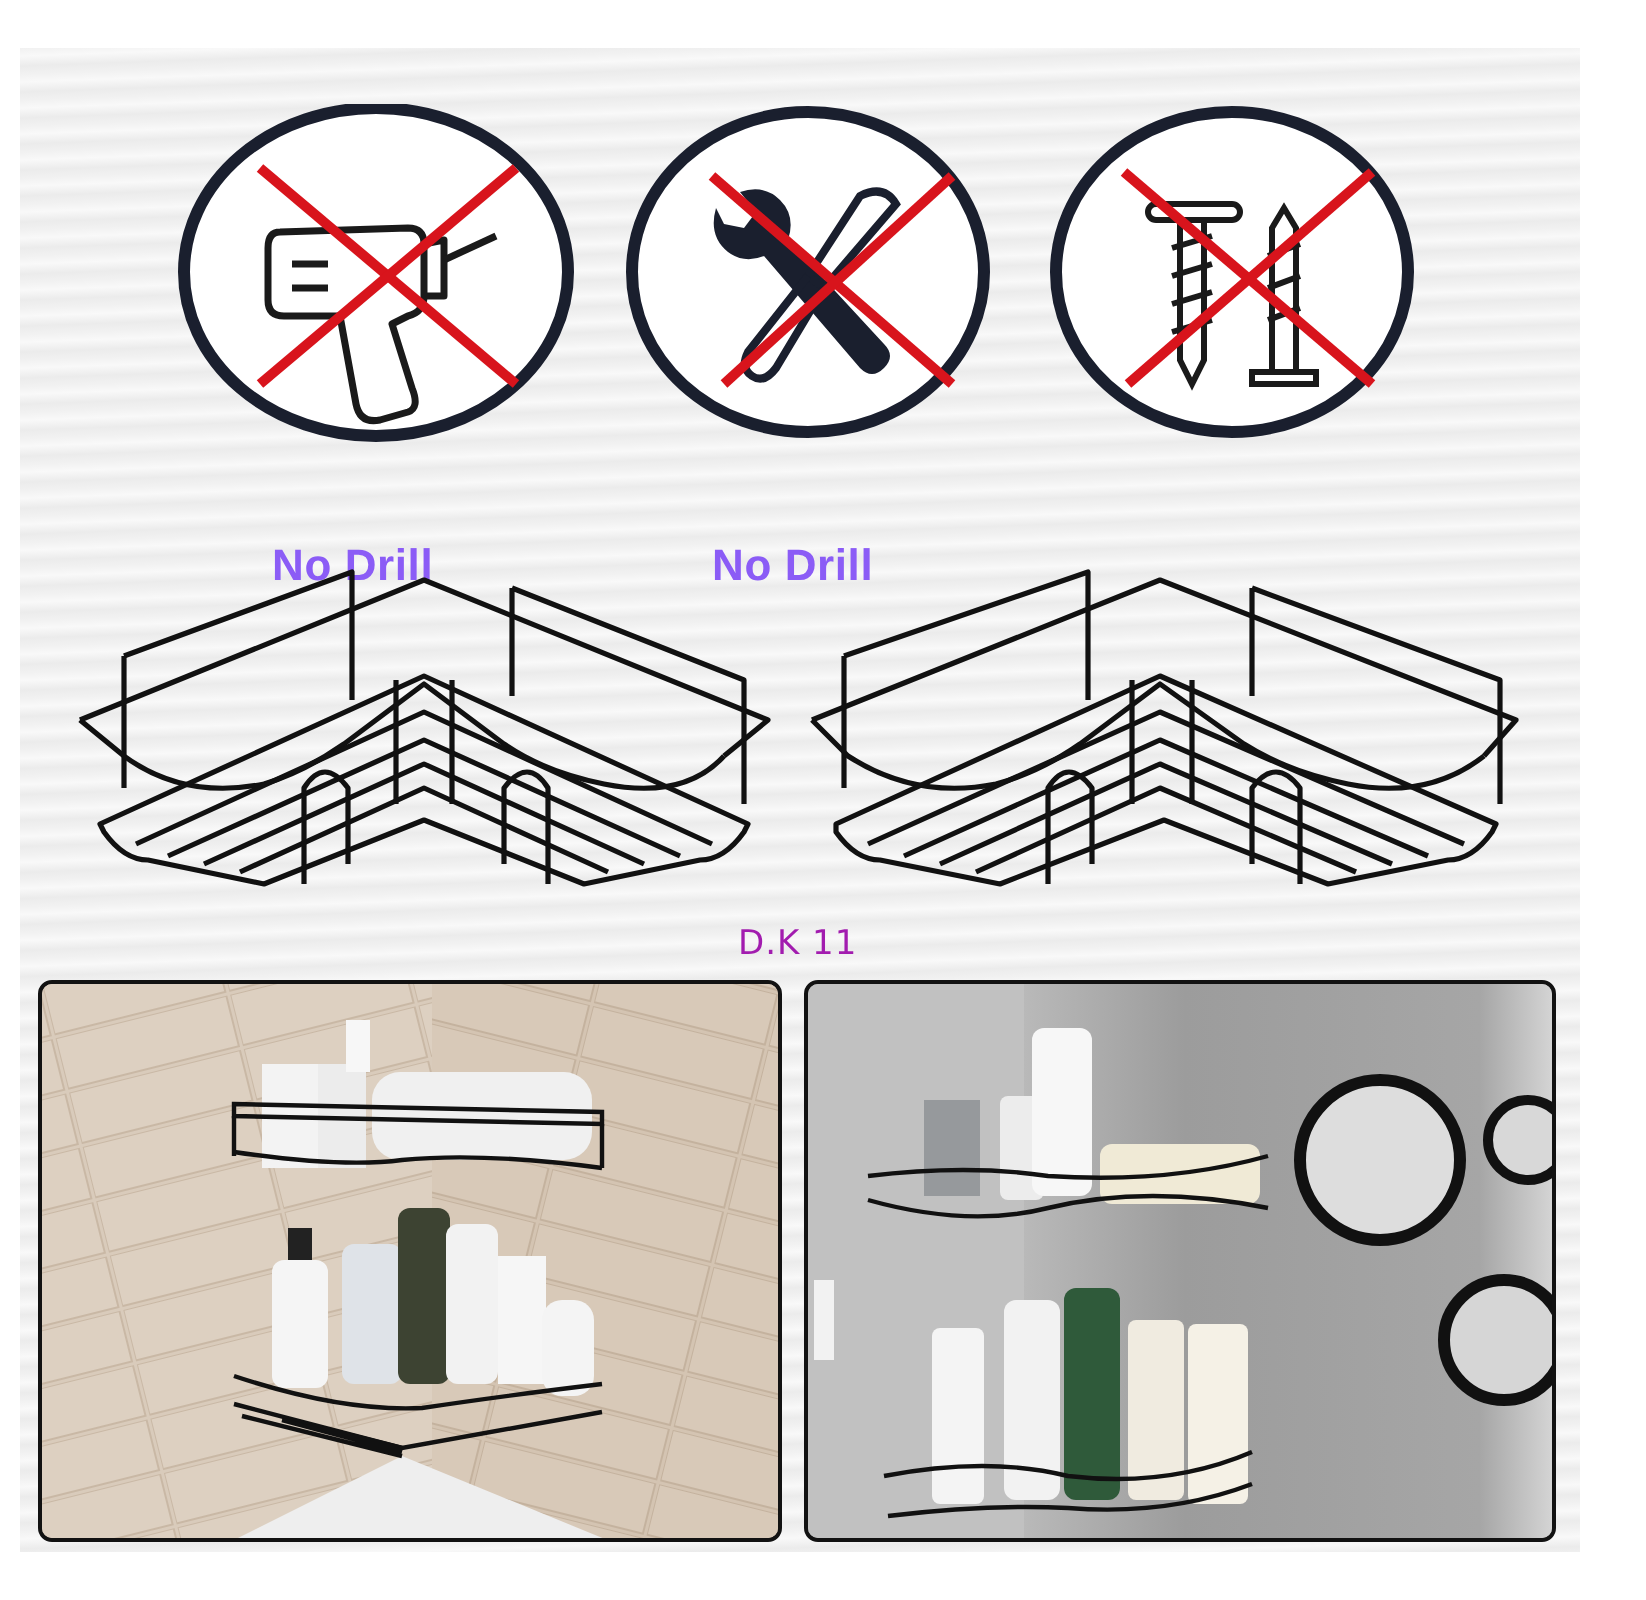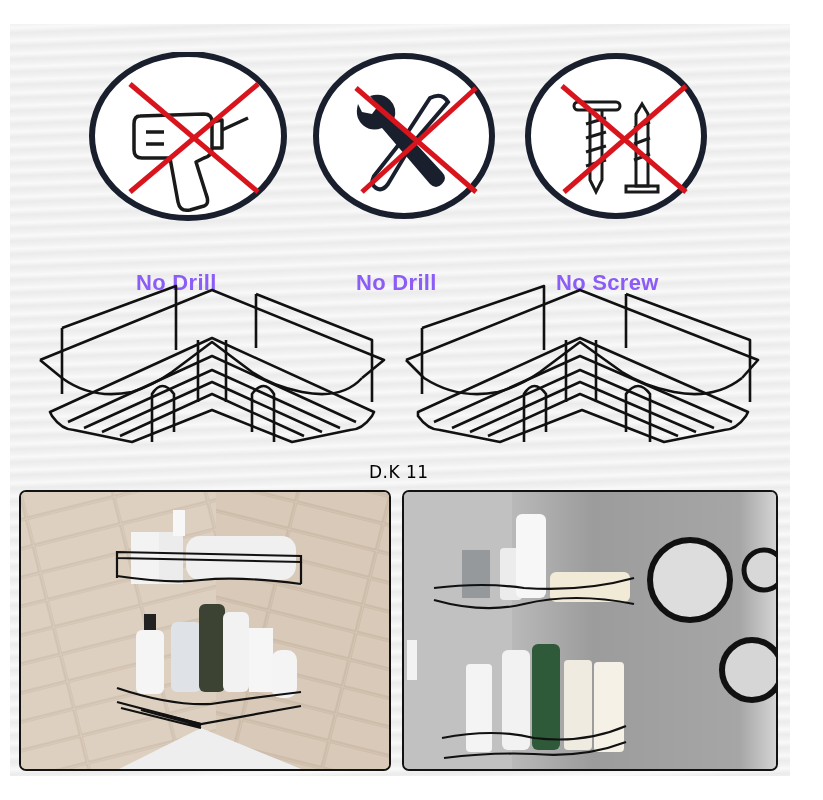--- a/index.html
+++ b/index.html
@@ -33,21 +33,21 @@
       color: #8b5cf6; font-family: "Liberation Sans", sans-serif;
       white-space: nowrap; letter-spacing: 0.3px;
     }
 
     .rack {
       position: absolute; top: 282px; width: 370px; height: 170px;
     }
 
     .model-label {
       position: absolute; left: 369px; top: 462px;
-      font-family: "DejaVu Sans", sans-serif; font-size: 17px; color: #000000;
+      font-family: "DejaVu Sans", sans-serif; font-size: 17px; color: #a21caf;
       letter-spacing: 0.5px;
     }
 
     .photo {
       position: absolute; top: 490px; height: 281px;
       border: 2px solid #121212; border-radius: 7px; overflow: hidden;
     }
     .photo-left { left: 19px; width: 372px; background: #d6c7b6; }
     .photo-right { left: 402px; width: 376px; background: #a8a8a8; }
   </style>
@@ -94,21 +94,20 @@
       <rect x="52" y="50" width="46" height="8" rx="4"></rect>
       <path d="M68 58 L68 128 L74 140 L80 128 L80 58"></path>
       <path d="M64 72 L84 66 M64 86 L84 80 M64 100 L84 94 M64 114 L84 108"></path>
       <path d="M120 52 L114 62 L114 134 L126 134 L126 62 Z"></path>
       <path d="M104 134 L136 134 L136 140 L104 140 Z"></path>
       <path d="M112 76 L128 70 M112 92 L128 86 M112 108 L128 102"></path>
     </g>
     <line x1="40" y1="34" x2="164" y2="140" stroke="#d8141c" stroke-width="5"></line>
     <line x1="42" y1="140" x2="164" y2="34" stroke="#d8141c" stroke-width="5"></line>
   </svg>
-  <div class="icon-label" style="left:34px;">No Screw</div>
 </div>
 
 <svg class="rack" style="left:32px;" viewBox="0 0 370 170">
   <g fill="none" stroke="#111" stroke-width="2.6" stroke-linejoin="round">
     <path d="M30 46 L144 4 L144 68"></path>
     <path d="M30 46 L30 112"></path>
     <path d="M8 78 L180 8 L352 78 L330 96"></path>
     <path d="M8 78 L30 96 Q60 118 100 110 Q120 104 140 90 L180 60 L220 90 Q240 104 270 110 Q310 118 330 96"></path>
     <path d="M224 12 L224 66 M224 12 L340 58 L340 120"></path>
     <path d="M18 130 L180 56 L342 130 L340 134 Q330 148 318 148 L260 160 L180 128 L100 160 L42 148 Q30 148 20 134 Z"></path>

